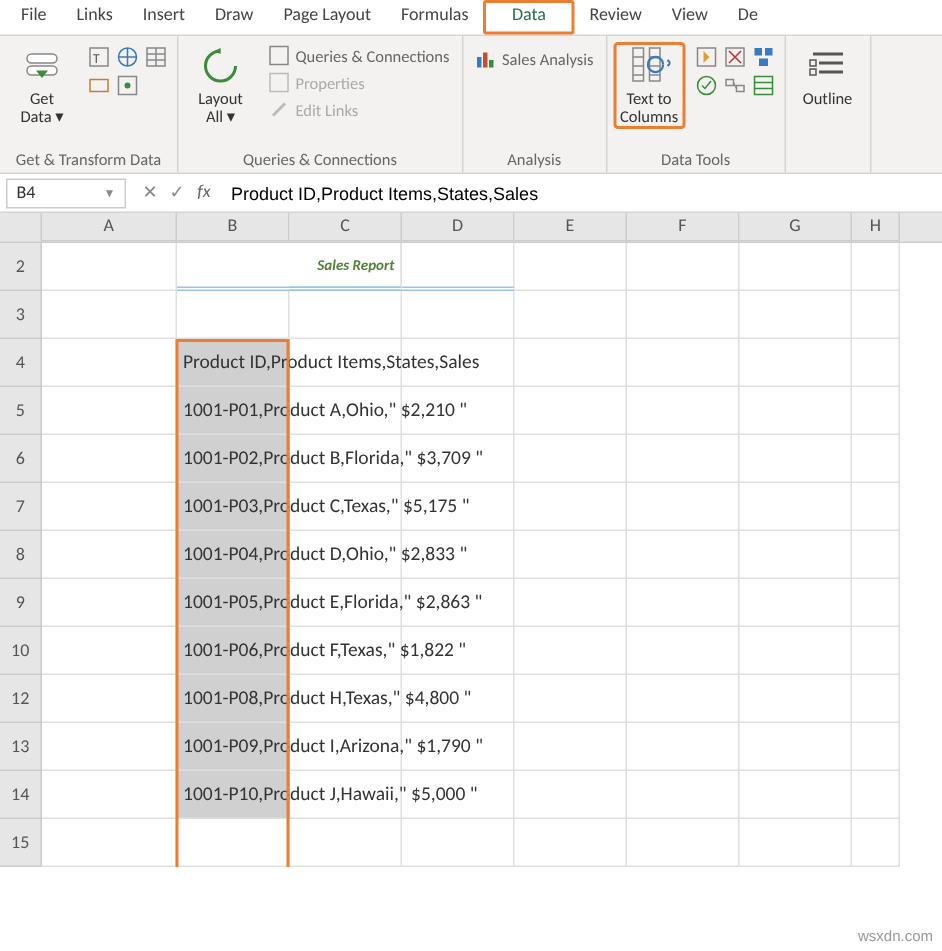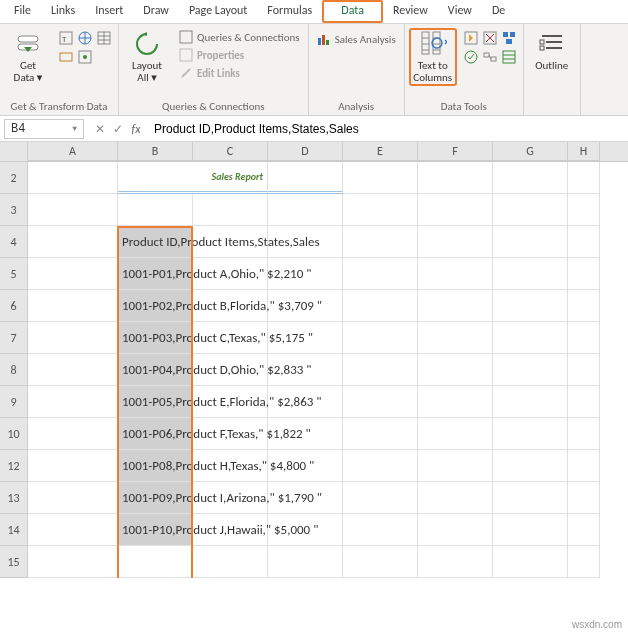--- a/index.html
+++ b/index.html
@@ -17,28 +17,28 @@
   .group-label { text-align: center; font-size: 11px; color: #666; padding: 1px 0 2px 0; }
   
   .big-btn { display: flex; flex-direction: column; align-items: center; justify-content: center; width: 48px; padding: 2px; cursor: pointer; border-radius: 2px; }
   .big-btn .ico { width: 28px; height: 28px; display: flex; align-items: center; justify-content: center; }
   .big-btn .lbl { font-size: 11px; text-align: center; line-height: 12px; margin-top: 2px; }
   .big-btn.highlight { border: 2px solid #ed7d31; border-radius: 3px; padding: 0px; }
   
   .small-btns { display: flex; flex-direction: column; gap: 0px; }
   .small-btn { display: flex; align-items: center; gap: 4px; padding: 2px 4px; font-size: 11px; color: #666; cursor: pointer; }
   .small-btn .sico { width: 14px; height: 14px; }
-  .small-btn.disabled { color: #aaa; font-weight: bold; }
+  .small-btn.disabled { color: #aaa; }
   
   .icon-grid { display: grid; grid-template-columns: repeat(3, 16px); grid-template-rows: repeat(3, 16px); gap: 3px; padding: 2px; }
   .mini-ico { width: 16px; height: 16px; }
   
   
   .fbar { display: flex; align-items: center; height: 26px; border-bottom: 1px solid #d4d4d4; background: #fff; }
-  .namebox { width: 80px; border: 1px solid #ccc; padding: 2px 6px; font-size: 12px; margin: 2px 4px; display: flex; justify-content: space-between; align-items: center; font-family: Liberation Mono, monospace; }
+  .namebox { width: 80px; border: 1px solid #ccc; padding: 2px 6px; font-size: 12px; margin: 2px 4px; display: flex; justify-content: space-between; align-items: center; }
   .namebox .dd { font-size: 8px; color: #888; }
   .fb-btns { display: flex; gap: 2px; padding: 0 4px; color: #888; }
   .fb-btns span { width: 16px; text-align: center; cursor: pointer; }
   .fx { font-style: italic; color: #666; }
   .formula-input { flex: 1; padding: 2px 6px; font-size: 12px; border: none; outline: none; }
   
   
   .sheet { position: relative; }
   .col-headers { display: flex; height: 20px; background: #e6e6e6; border-bottom: 1px solid #ccc; }
   .corner { width: 28px; background: #e6e6e6; border-right: 1px solid #ccc; border-bottom: 1px solid #ccc; }

